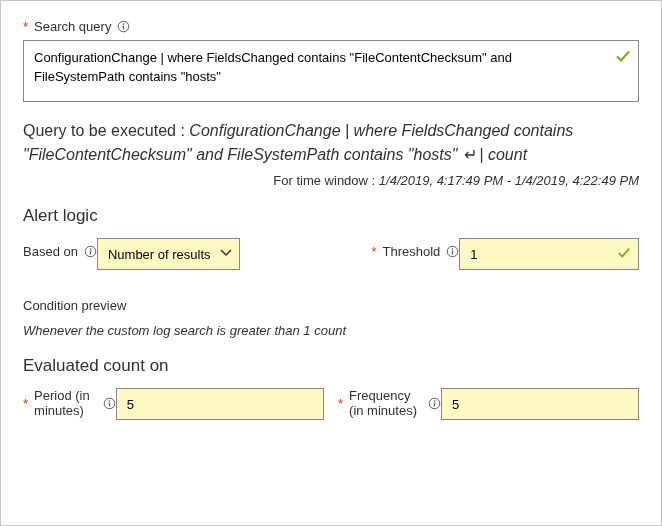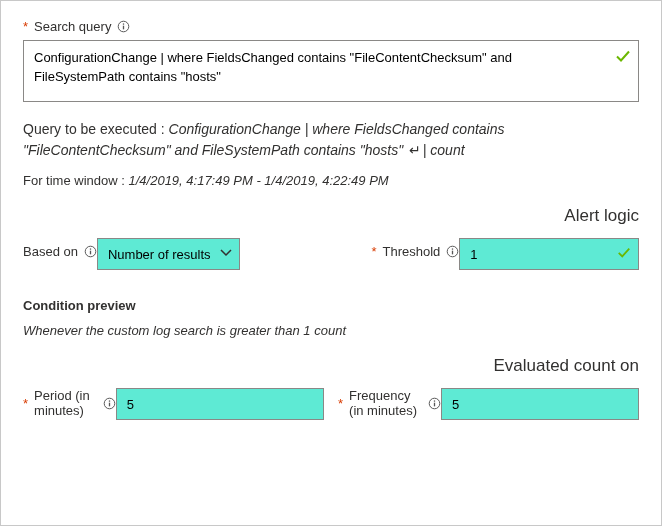--- a/index.html
+++ b/index.html
@@ -48,74 +48,72 @@
     resize: none;
     position: relative;
   }
   .textarea-wrap { position: relative; margin-bottom: 14px; }
   .textarea-wrap .check {
     position: absolute;
     right: 8px;
     top: 8px;
   }
   .exec-block {
-    font-size: 14px;
+    font-size: 16px;
     line-height: 1.5;
-    margin-bottom: 12px;
+    margin-bottom: 6px;
   }
   .exec-block .label-part { font-style: normal; }
   .exec-block .italic { font-style: italic; }
   .return-sym {
     font-style: normal;
     padding: 0 2px;
   }
-  .timewin { font-size: 13px; margin-bottom: 18px; }
+  .timewin { font-size: 13px; margin-bottom: 18px; text-align: right; }
   .timewin .italic { font-style: italic; }
   .section-head {
     font-size: 17px;
     font-weight: 400;
     margin: 18px 0 12px 0;
     color: #323130;
-    text-align: right;
   }
   .row {
     display: flex;
     gap: 14px;
     margin-bottom: 12px;
   }
   .col { flex: 1; display: flex; }
   .select, .input {
     width: 100%;
     height: 32px;
     border: 1px solid #8a8886;
     font-family: inherit;
     font-size: 13px;
     padding: 0 10px;
-    background: #5eead4;
+    background: #fef9c3;
   }
   .select { appearance: none; padding-right: 28px; }
   .select-wrap { position: relative; }
   .select-wrap .chev {
     position: absolute;
     right: 8px;
     top: 50%;
     transform: translateY(-50%);
     pointer-events: none;
   }
   .input-wrap { position: relative; }
   .input-wrap .check {
     position: absolute;
     right: 8px;
     top: 50%;
     transform: translateY(-50%);
   }
   .preview-label {
     font-size: 13px;
     margin: 28px 0 10px 0;
-    font-weight: bold;
   }
   .preview-text {
     font-style: italic;
     font-size: 13px;
     margin-bottom: 0;
   }
 </style>
 </head>
 <body>
 

